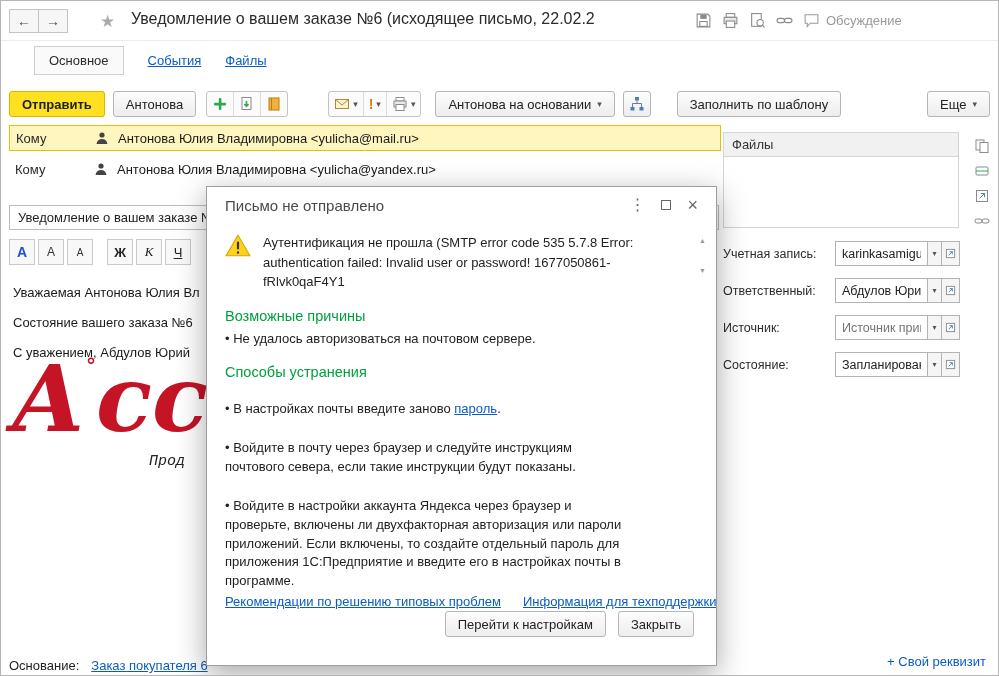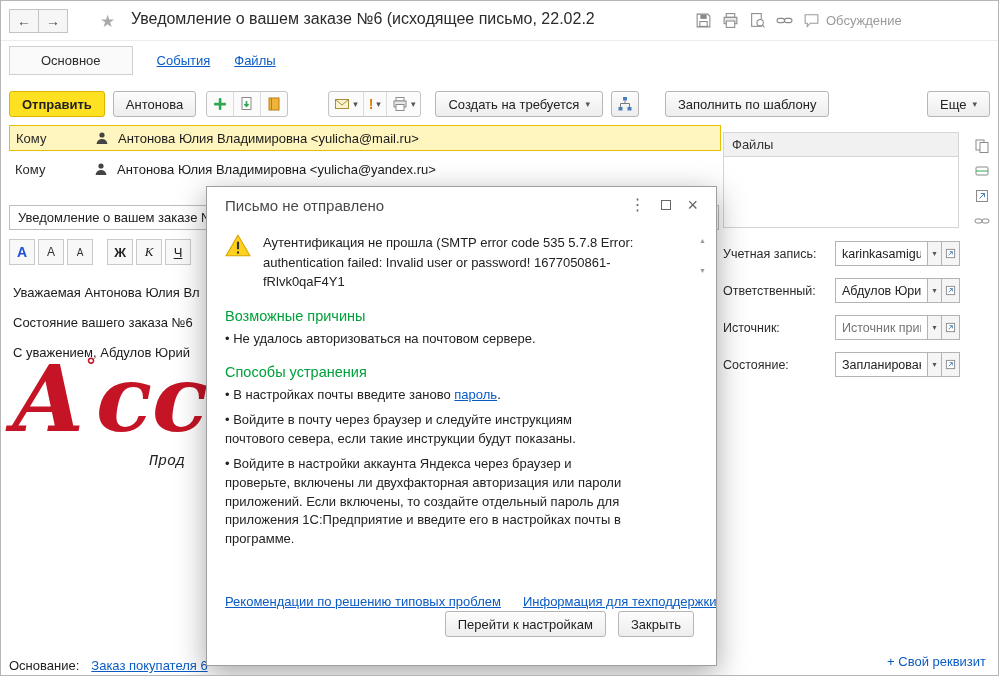--- a/index.html
+++ b/index.html
@@ -14,21 +14,21 @@
   .navbtn + .navbtn { margin-left:-1px; }
   .star { position:absolute; left:99px; top:10px; font-size:17px; color:#a9a9a9; cursor:pointer; }
   .page-title { position:absolute; left:130px; top:9px; font-size:16px; color:#2b2b2b; white-space:nowrap; }
   .tb-icons { position:absolute; left:694px; top:11px; display:flex; align-items:center; gap:10px; }
   .svgicon { width:17px; height:17px; display:block; }
   .svgicon16 { width:16px; height:16px; display:block; }
   .discussion { display:flex; align-items:center; gap:6px; color:#9a9a9a; cursor:pointer; }
 
   
   .tabbar { position:absolute; top:41px; left:0; right:0; height:37px; display:flex; align-items:center; padding:0 8px; gap:24px; background:#fff; }
-  .tab-active { border:1px solid #cfcfcf; background:#fafafa; padding:6px 31px; color:#2b2b2b; cursor:pointer; }
+  .tab-active { border:1px solid #cfcfcf; background:#fafafa; padding:6px 14px; color:#2b2b2b; cursor:pointer;margin-left:25px; }
   .tab-link { color:#0a5cc4; text-decoration:underline; cursor:pointer; }
 
   
   .toolbar { position:absolute; top:88px; left:0; right:0; height:30px; display:flex; align-items:center; padding:0 8px; }
   .btn { display:inline-flex; align-items:center; justify-content:center; gap:6px; height:26px; padding:0 12px; background:linear-gradient(#fdfdfd,#ededed); border:1px solid #b6b6b6; border-radius:3px; font-size:13px; color:#222; cursor:pointer; white-space:nowrap; }
   .btn-primary { background:#ffe121; border-color:#dcb400; font-weight:700; }
   .dd-arrow { font-size:9px; color:#555; }
   .igroup { display:flex; border:1px solid #c4c4c4; border-radius:3px; background:#fbfbfb; height:26px; }
   .ibtn { display:flex; align-items:center; justify-content:center; gap:3px; padding:0 5px; border-right:1px solid #ddd; cursor:pointer; }
   .ibtn:last-child { border-right:none; }
@@ -75,21 +75,21 @@
   .dlg-titlebar { height:36px; display:flex; align-items:center; padding:0 18px; }
   .dlg-title { font-size:15px; color:#4a4a4a; flex:1; }
   .dlg-ctl { color:#666; margin-left:16px; cursor:pointer; font-size:14px; line-height:1; }
   .maxbox { width:10px; height:10px; border:1.5px solid #666; display:inline-block; }
   .dlg-body { position:relative; padding:4px 4px 0 18px; height:444px; overflow:hidden; }
   .err-wrap { display:flex; gap:12px; margin-top:6px; position:relative; padding-right:28px; }
   .err-text { width:396px; line-height:1.5; color:#222; overflow-wrap:break-word; }
   .scr { position:absolute; right:6px; font-size:7px; color:#999; cursor:pointer; }
   .scr.up { top:4px; } .scr.down { top:34px; }
   .dlg-h { color:#00a03c; font-size:14.5px; margin-top:16px; }
-  .dlg-item { width:398px; line-height:1.45; margin-top:6px; color:#222; }
+  .dlg-item { width:398px; line-height:1.45; margin-top:20px; color:#222; }
   .dlg-links { position:absolute; left:18px; bottom:58px; display:flex; gap:22px; white-space:nowrap; }
   .dlg-buttons { position:absolute; right:22px; bottom:30px; display:flex; gap:12px; }
 </style>
 </head>
 <body>
 
 <div class="window">
 
   <div class="titlebar">
     <div class="navgrp">
@@ -184,21 +184,21 @@
         <svg class="svgicon16" viewBox="0 0 16 16">
             <rect x="4" y="1.5" width="8" height="3.5" fill="#fff" stroke="#8a8a8a"></rect>
             <rect x="2" y="5" width="12" height="6" fill="#e8e8e8" stroke="#8a8a8a"></rect>
             <rect x="4" y="8.5" width="8" height="6" fill="#fff" stroke="#8a8a8a"></rect>
           </svg>
         <span class="dd-arrow">▾</span>
       </span>
     </span>
 
     <button class="btn" style="margin-left:14px;">
-      <span>Создать на требуется</span>
+      <span>Антонова на основании</span>
       <span class="dd-arrow">▾</span>
     </button>
 
     <button class="btn" style="margin-left:8px;padding:0 5px;">
         <svg class="svgicon16" viewBox="0 0 16 16">
           <rect x="6" y="1" width="4" height="3.5" fill="#4a7ebb"></rect>
           <rect x="1.5" y="11" width="4" height="3.5" fill="#4a7ebb"></rect>
           <rect x="10.5" y="11" width="4" height="3.5" fill="#4a7ebb"></rect>
           <path d="M8 4.5 v3 M8 7.5 H3.5 V11 M8 7.5 h4.5 V11" stroke="#7a7a7a" fill="none"></path>
         </svg>

